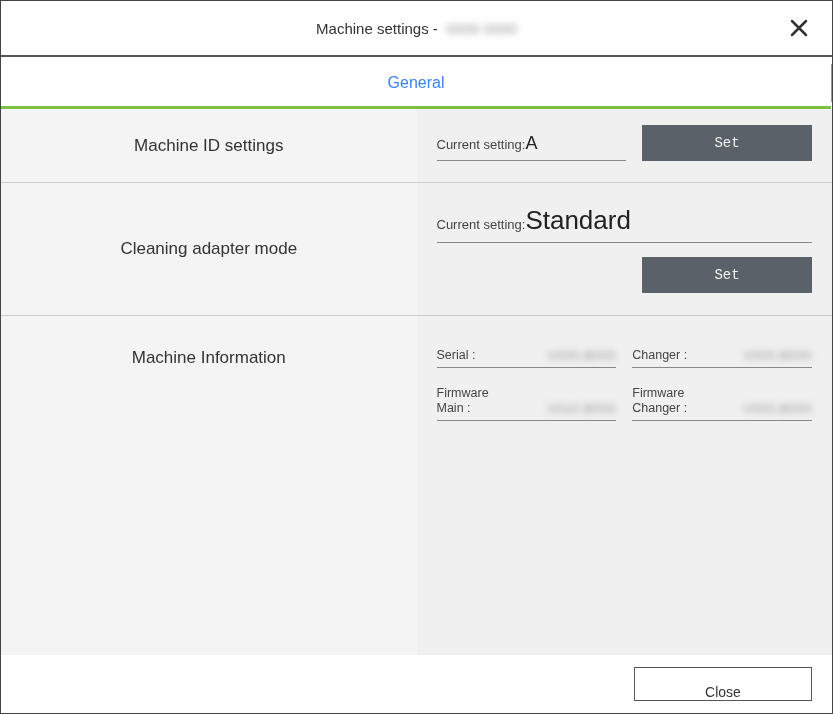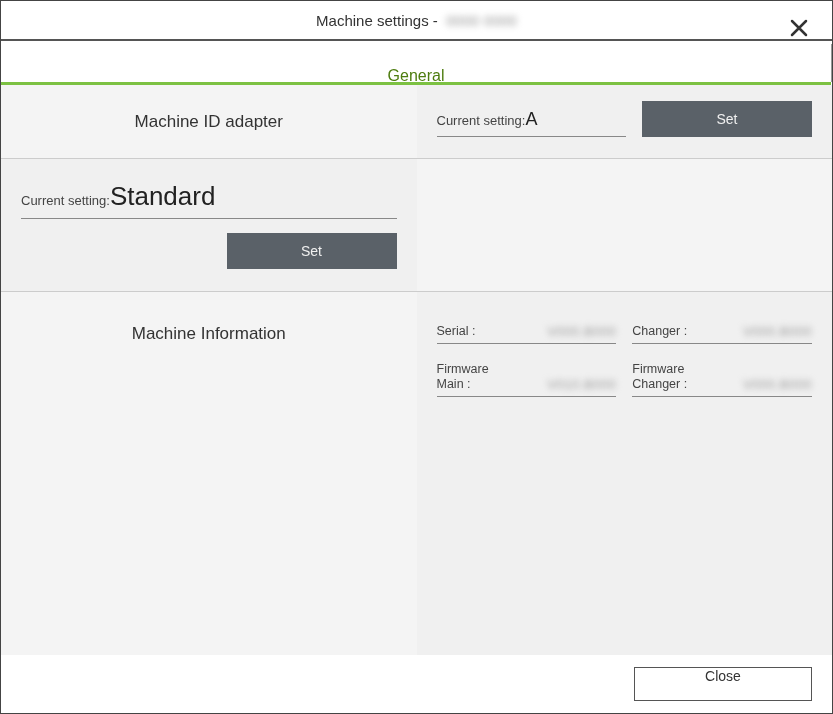--- a/index.html
+++ b/index.html
@@ -11,21 +11,21 @@
     width: 833px;
     height: 714px;
     border: 1px solid #444;
     display: flex;
     flex-direction: column;
     overflow: hidden;
   }
   .titlebar {
     display: flex;
     align-items: center;
-    height: 40px;
+    height: 56px;
     border-bottom: 2px solid #555;
     position: relative;
   }
   .titlebar .title-wrap {
     flex: 1;
     text-align: center;
     font-size: 15px;
     color: #333;
   }
   .titlebar .title-suffix {
@@ -40,24 +40,23 @@
     top: 12px;
     font-size: 24px;
     font-weight: 300;
     cursor: pointer;
     color: #333;
     line-height: 1;
     padding: 4px 8px;
   }
   .tabs {
     display: flex;
-    height: 44px;
+    height: 52px;
     font-size: 16px;
-    color: #4d7c0f;
-    align-items: flex-end;
+    color: #3b82f6;
   }
   .tab {
     flex: 1;
     display: flex;
     align-items: center;
     justify-content: center;
     cursor: pointer;
     position: relative;
   }
   .tab.active {
@@ -125,20 +124,21 @@
     width: 170px;
     height: 36px;
     background: #5a6168;
     color: #f0f0f0;
     display: flex;
     align-items: center;
     justify-content: center;
     font-size: 14px;
     cursor: pointer;
     border: none;
+    font-family: Liberation Mono, monospace;
   }
   .btn-set-right { align-self: flex-end; }
   .info-grid {
     display: grid;
     grid-template-columns: 1fr 1fr;
     column-gap: 16px;
     row-gap: 18px;
   }
   .info-cell {
     display: flex;
@@ -167,21 +167,21 @@
     align-items: center;
     justify-content: flex-end;
     padding: 0 20px;
   }
   .btn-close {
     width: 178px;
     height: 34px;
     border: 1.5px solid #555;
     background: #fff;
     display: flex;
-    align-items: flex-start;
+    align-items: flex-end;
     justify-content: center;
     font-size: 14px;
     color: #333;
     cursor: pointer;
   }
   .row-cleaning .row-body { padding-top: 22px; padding-bottom: 22px; }
 </style>
 </head>
 <body>
 
@@ -200,35 +200,36 @@
 <div class="tabs">
   <div class="tab active">
     <span>General</span>
   </div>
   <div class="tab-sep"></div>
 </div>
 
 <div class="content">
 
   <div class="row" style="min-height:74px;">
-    <div class="row-label">Machine ID adapter</div>
+    <div class="row-label">Machine ID settings</div>
     <div class="row-body">
       <div class="setting-line">
         <div class="setting-field">
           <span class="field-label">Current setting:</span>
           <span class="field-value">A</span>
         </div>
         <button class="btn-set">
           <span>Set</span>
         </button>
       </div>
     </div>
   </div>
 
   <div class="row row-cleaning">
+    <div class="row-label">Cleaning adapter mode</div>
     <div class="row-body">
       <div class="setting-field" style="width:100%;">
         <span class="field-label">Current setting:</span>
         <span class="field-value std">Standard</span>
       </div>
       <button class="btn-set btn-set-right">
         <span>Set</span>
       </button>
     </div>
   </div>

